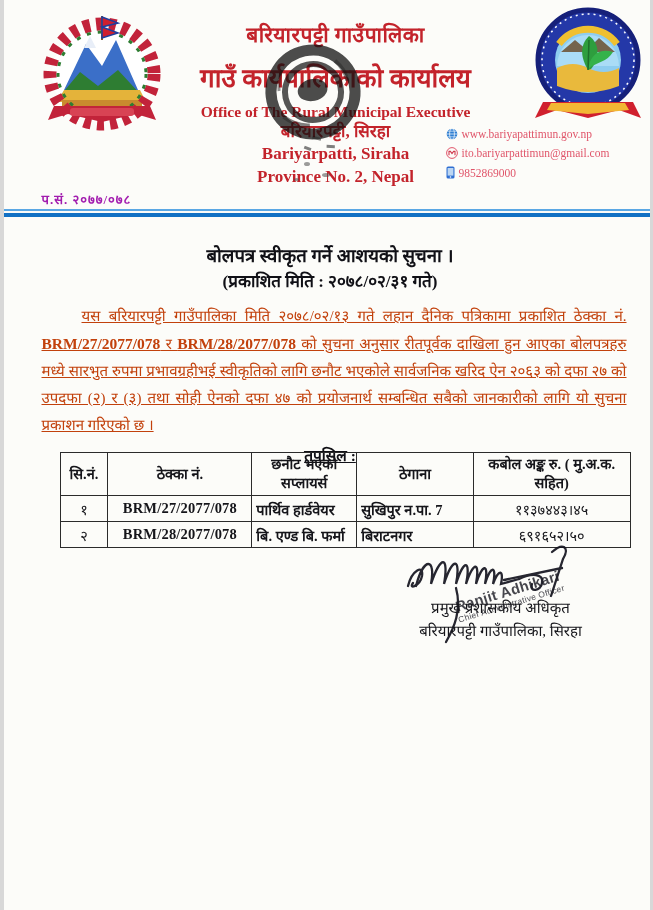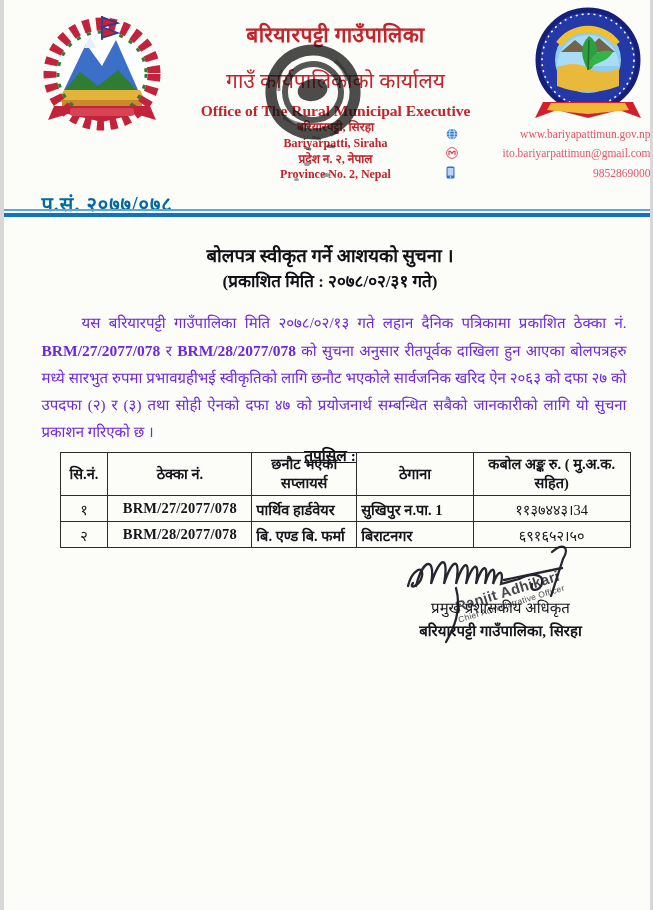--- a/index.html
+++ b/index.html
@@ -9,59 +9,59 @@
     background:#fcfcf9;overflow:hidden;color:#1a1a1a;
   }
   
   .emblem{position:absolute;}
   .emblem-left{left:36px;top:14px;width:124px;height:122px;}
   .emblem-right{left:527px;top:6px;width:114px;height:122px;}
   .head-center{position:absolute;left:152px;top:20px;width:360px;text-align:center;}
   .red{color:#c3232b;}
   .np-title{font-size:21px;font-weight:bold;letter-spacing:.5px;}
   .en-title{font-size:25px;font-weight:bold;line-height:1.15;}
-  .np-office{font-size:21px;font-weight:normal;margin-top:18px;}
+  .np-office{font-size:26px;font-weight:bold;margin-top:11px;}
   .en-office{font-size:15.5px;font-weight:bold;margin-top:8px;}
-  .np-place,.en-place,.np-prov,.en-prov{font-size:12px;font-weight:bold;line-height:1.32;}
+  .np-place,.en-place,.np-prov,.en-prov{font-size:17px;font-weight:bold;line-height:1.32;}
   .head-stamp{position:absolute;left:253px;top:40px;width:112px;height:116px;opacity:.88;}
   .stamp-speck{position:absolute;background:#4a4a4a;border-radius:50%;opacity:.55;}
   .contact{position:absolute;left:442px;top:128px;width:205px;font-size:11.5px;color:#e0556a;}
-  .contact-row{display:flex;align-items:center;gap:4px;margin-bottom:7px;white-space:nowrap;justify-content:space-between;}
+  .contact-row{display:flex;align-items:center;gap:4px;margin-bottom:7px;white-space:nowrap;}
   .cicon{flex:0 0 auto;display:inline-flex;}
-  .refno{position:absolute;left:38px;top:190px;font-size:20px;font-weight:bold;color:#0369a1;letter-spacing:1px;}
+  .refno{position:absolute;left:38px;top:190px;font-size:13px;font-weight:bold;color:#a21caf;letter-spacing:1px;}
   .blue-line-1{position:absolute;left:0;top:209px;width:653px;height:2px;background:#5aa7e4;}
   .blue-line-2{position:absolute;left:0;top:213px;width:653px;height:4px;background:#1271c4;}
   
   .notice-title{position:absolute;left:0;top:242px;width:653px;text-align:center;
     font-size:18.5px;font-weight:bold;color:#101016;}
   .notice-sub{position:absolute;left:0;top:269px;width:653px;text-align:center;
     font-size:17px;font-weight:bold;color:#101016;}
-  .para{position:absolute;left:38px;top:310px;width:585px;font-size:15px;line-height:1.8;
-    text-align:justify;text-indent:40px;color:#6d28d9;}
+  .para{position:absolute;left:38px;top:303px;width:585px;font-size:15px;line-height:1.8;
+    text-align:justify;text-indent:40px;color:#c2410c;text-decoration:underline;}
   .para .b{font-weight:bold;font-family:"Liberation Serif",serif;font-size:15.5px;}
   .tapasil{position:absolute;left:0;top:444px;width:653px;text-align:center;
     font-size:15.5px;font-weight:bold;text-decoration:underline;color:#101016;}
   
   .bids{position:absolute;left:56px;top:452px;width:571px;border-collapse:collapse;color:#15151a;padding-left:47px;}
   .bids td,.bids th{border:1.4px solid #2b2b2b;font-size:14.5px;vertical-align:middle;padding:1px 4px;}
   .bids th{font-weight:bold;height:40px;line-height:1.3;text-align:center;}
   .bids td{height:23px;}
   .c{text-align:center;}
   .l{text-align:left;padding-left:7px;font-weight:bold;}
   .brm{font-weight:bold;font-family:"Liberation Serif",serif;font-size:15.5px;letter-spacing:.2px;}
   
   .sig-svg{position:absolute;left:396px;top:542px;width:210px;height:104px;}
   .sig-stamp{position:absolute;left:410px;top:583px;width:190px;transform:rotate(-17deg);
     color:rgba(28,28,36,.82);text-align:center;pointer-events:none;}
   .sig-stamp .nm{font-size:14.5px;font-weight:bold;font-family:"Liberation Sans",sans-serif;letter-spacing:.4px;}
   .sig-stamp .tt{font-size:8.5px;font-family:"Liberation Sans",sans-serif;letter-spacing:.3px;}
   .sig-post{position:absolute;left:392px;top:597px;width:210px;text-align:center;
     font-size:15px;color:#15151a;font-weight:normal;}
   .sig-org{position:absolute;left:382px;top:620px;width:230px;text-align:center;
-    font-size:15px;color:#15151a;font-weight:bold;}
+    font-size:15px;color:#15151a;font-weight:normal;}
 </style>
 </head>
 <body>
 
 <div class="page">
 
   <svg class="emblem emblem-left" viewBox="0 0 124 122">
     <ellipse cx="62" cy="60" rx="50" ry="48" fill="#ffffff"></ellipse>
 
     <polygon points="24,76 46,30 62,52 76,26 98,76" fill="#3b6fc8"></polygon>
@@ -96,21 +96,20 @@
     <path d="M12,96 L102,96 L110,112 L88,104 L57,112 L26,104 L4,112 Z" fill="#d0202e"></path>
     <path d="M20,97 L94,97 L98,104 L57,108 L16,104 Z" fill="#f2b734"></path>
   </svg>
 
   <div class="head-center">
     <div class="np-title red">बरियारपट्टी गाउँपालिका</div>
     <div class="np-office red">गाउँ कार्यपालिकाको कार्यालय</div>
     <div class="en-office red">Office of The Rural Municipal Executive</div>
     <div class="np-place red">बरियारपट्टी, सिरहा</div>
     <div class="en-place red">Bariyarpatti, Siraha</div>
-    <div class="np-prov red">प्रदेश न. २, नेपाल</div>
     <div class="en-prov red">Province No. 2, Nepal</div>
   </div>
 
   <svg class="head-stamp" viewBox="0 0 112 116">
     <g transform="rotate(-12 56 52)" stroke="#101010" fill="none">
       <circle cx="56" cy="52" r="42" stroke-width="11" opacity=".85"></circle>
       <circle cx="56" cy="52" r="28" stroke-width="6" opacity=".8"></circle>
       <ellipse cx="56" cy="50" rx="15" ry="11" fill="#101010" stroke="none" opacity=".85"></ellipse>
       <path d="M22,70 q10,12 24,14" stroke-width="4" opacity=".6"></path>
       <path d="M84,26 q8,10 8,22" stroke-width="4" opacity=".55"></path>
@@ -182,22 +181,22 @@
       <th>सि.नं.</th>
       <th>ठेक्का नं.</th>
       <th>छनौट भएको सप्लायर्स</th>
       <th>ठेगाना</th>
       <th>कबोल अङ्क रु. ( मु.अ.क. सहित)</th>
     </tr>
     <tr>
       <td class="c">१</td>
       <td class="c brm">BRM/27/2077/078</td>
       <td class="l">पार्थिव हार्डवेयर</td>
-      <td class="l">सुखिपुर न.पा. 1</td>
-      <td class="c">११३७४४३।34</td>
+      <td class="l">सुखिपुर न.पा. 7</td>
+      <td class="c">११३७४४३।४५</td>
     </tr>
     <tr>
       <td class="c">२</td>
       <td class="c brm">BRM/28/2077/078</td>
       <td class="l">बि. एण्ड बि. फर्मा</td>
       <td class="l">बिराटनगर</td>
       <td class="c">६९१६५२।५०</td>
     </tr>
   </tbody>
     </table>

